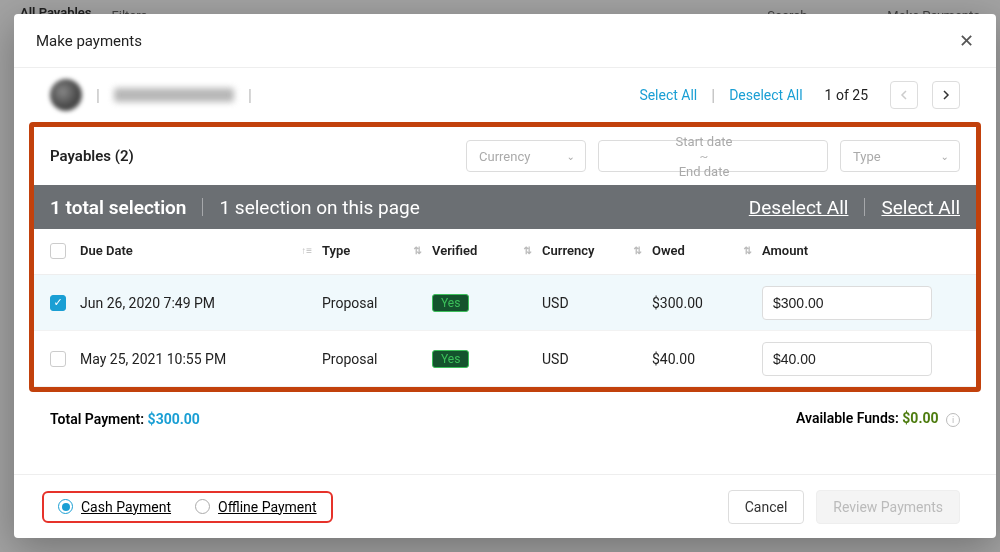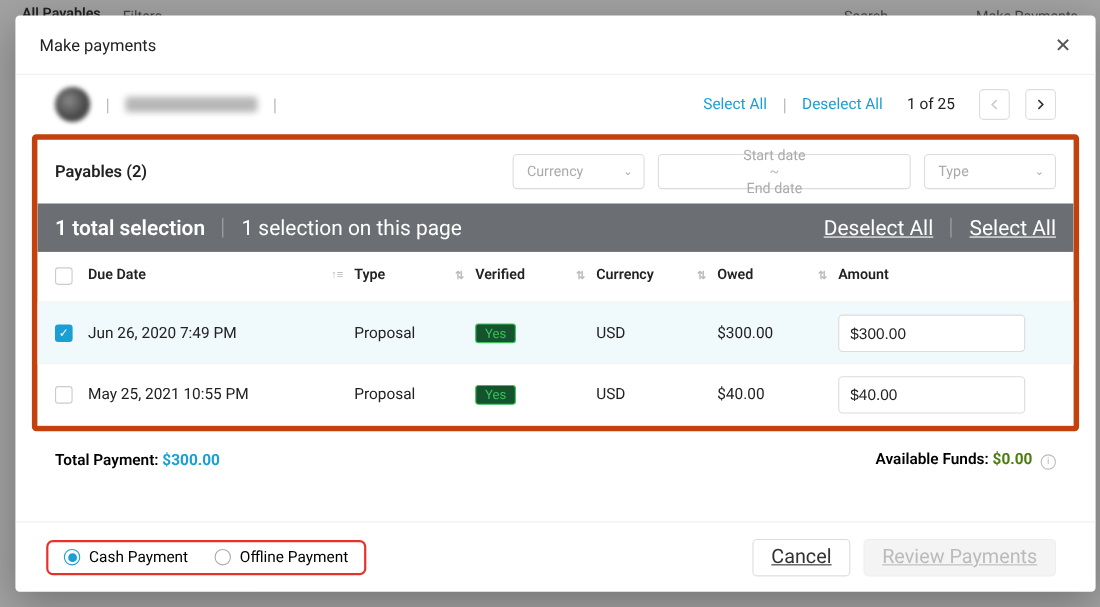--- a/index.html
+++ b/index.html
@@ -188,37 +188,37 @@
     height: 64px;
     border-top: 1px solid #eee;
     display: flex; align-items: center;
     padding: 0 36px 0 28px;
     gap: 12px;
   }
   .radio-group {
     border: 2px solid #e6322a;
     border-radius: 6px;
     padding: 6px 14px;
-    display: flex; gap: 24px;
+    display: flex; gap: 24px; text-decoration: underline;
   }
   .radio-opt { display: flex; align-items: center; gap: 8px; font-size: 14px; }
   .radio {
     width: 15px; height: 15px; border: 1.5px solid #aaa; border-radius: 50%;
     position: relative;
   }
   .radio.checked { border-color: #1a9fd4; }
   .radio.checked::after {
     content: ''; position: absolute; inset: 2.5px;
     background: #1a9fd4; border-radius: 50%;
   }
   .footer .spacer { flex: 1; }
   .btn {
     height: 34px; border: 1px solid #ddd; border-radius: 4px;
-    padding: 0 16px; font-size: 18px; color: #333; cursor: pointer;
-    display: flex; align-items: center; text-decoration: underline;
+    padding: 0 16px; font-size: 14px; color: #333; cursor: pointer;
+    display: flex; align-items: center;
   }
   .btn.primary-disabled {
     background: #f4f4f4; color: #bbb; border-color: #eee; cursor: default;
   }
 </style>
 </head>
 <body>
 
 <div class="bg-page">
   <div class="bg-bar">

